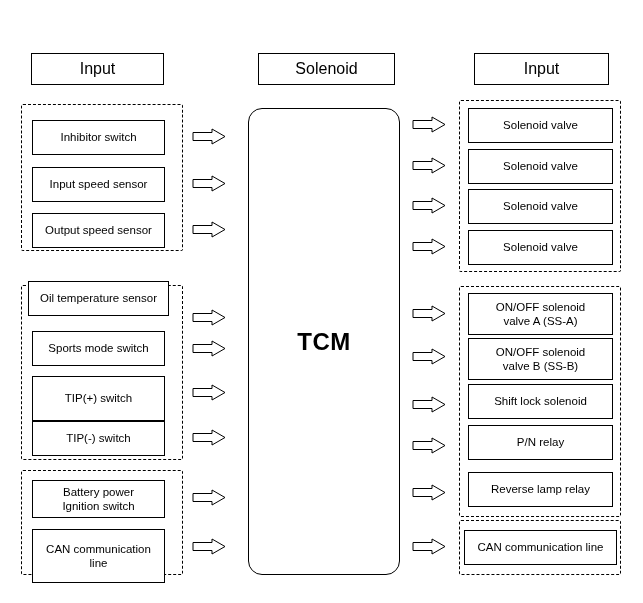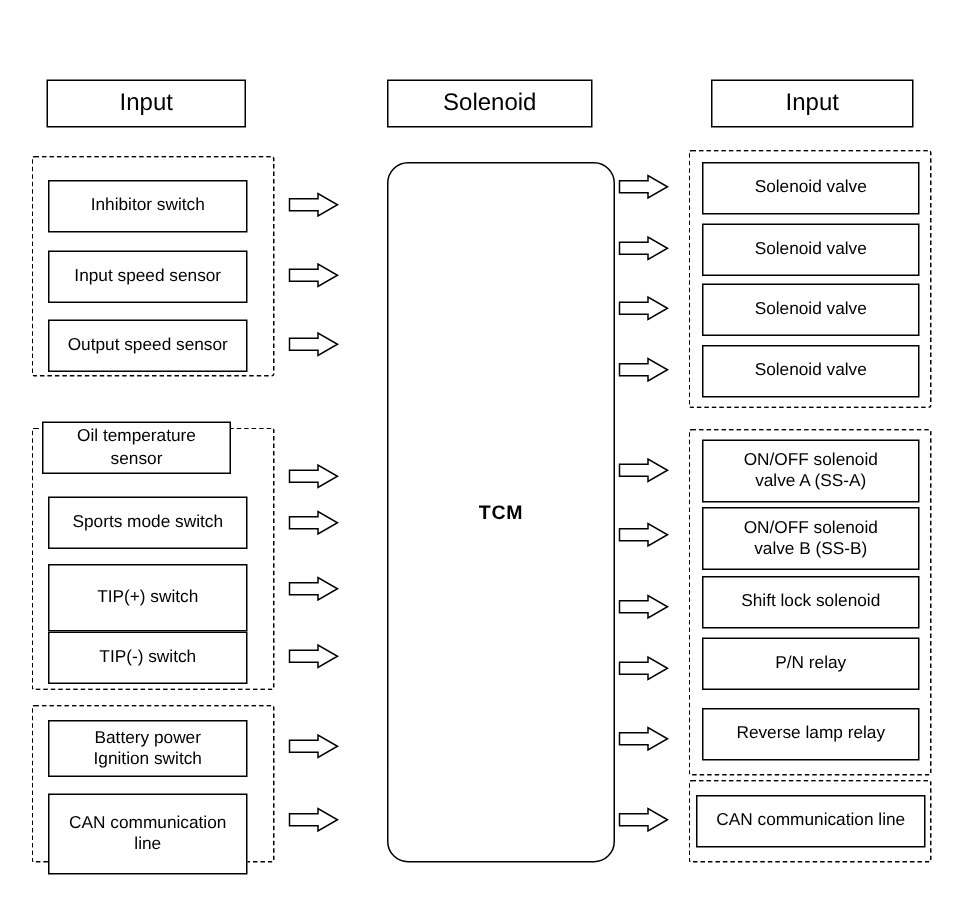--- a/index.html
+++ b/index.html
@@ -43,24 +43,23 @@
   }
   .tcm {
     position: absolute;
     box-sizing: border-box;
     border: 1px solid #000;
     border-radius: 14px;
     background: #fff;
     display: flex;
     align-items: center;
     justify-content: center;
-    font-size: 13px;
+    font-size: 24px;
     font-weight: bold;
     letter-spacing: 0.5px;
-    margin-left: 10px;
   }
   .arrow {
     position: absolute;
     width: 34px;
     height: 17px;
   }
   .arrow svg { display: block; }
 </style>
 </head>
 <body>
@@ -86,21 +85,21 @@
     </div>
     <div class="box" style="left: 32px; top: 120px; width: 133px; height: 35px;">
       <span>Inhibitor switch</span>
     </div>
     <div class="box" style="left: 32px; top: 167px; width: 133px; height: 35px;">
       <span>Input speed sensor</span>
     </div>
     <div class="box" style="left: 32px; top: 213px; width: 133px; height: 35px;">
       <span>Output speed sensor</span>
     </div>
-    <div class="box" style="left: 28px; top: 281px; width: 126px; height: 35px;">
+    <div class="box" style="left: 28px; top: 281px; width: 141px; height: 35px;">
       <span>Oil temperature sensor</span>
     </div>
     <div class="box" style="left: 32px; top: 331px; width: 133px; height: 35px;">
       <span>Sports mode switch</span>
     </div>
     <div class="box" style="left: 32px; top: 376px; width: 133px; height: 45px;">
       <span>TIP(+) switch</span>
     </div>
     <div class="box" style="left: 32px; top: 421px; width: 133px; height: 35px;">
       <span>TIP(-) switch</span>

